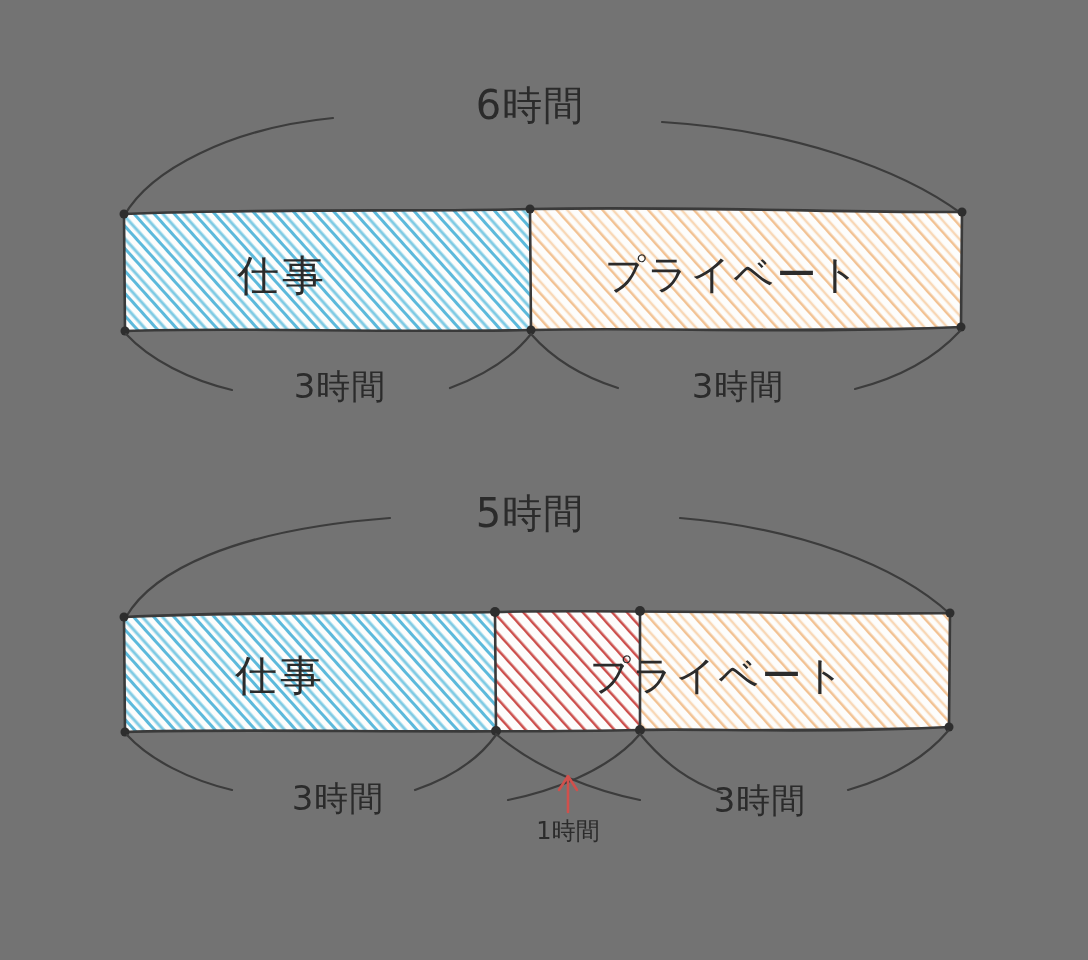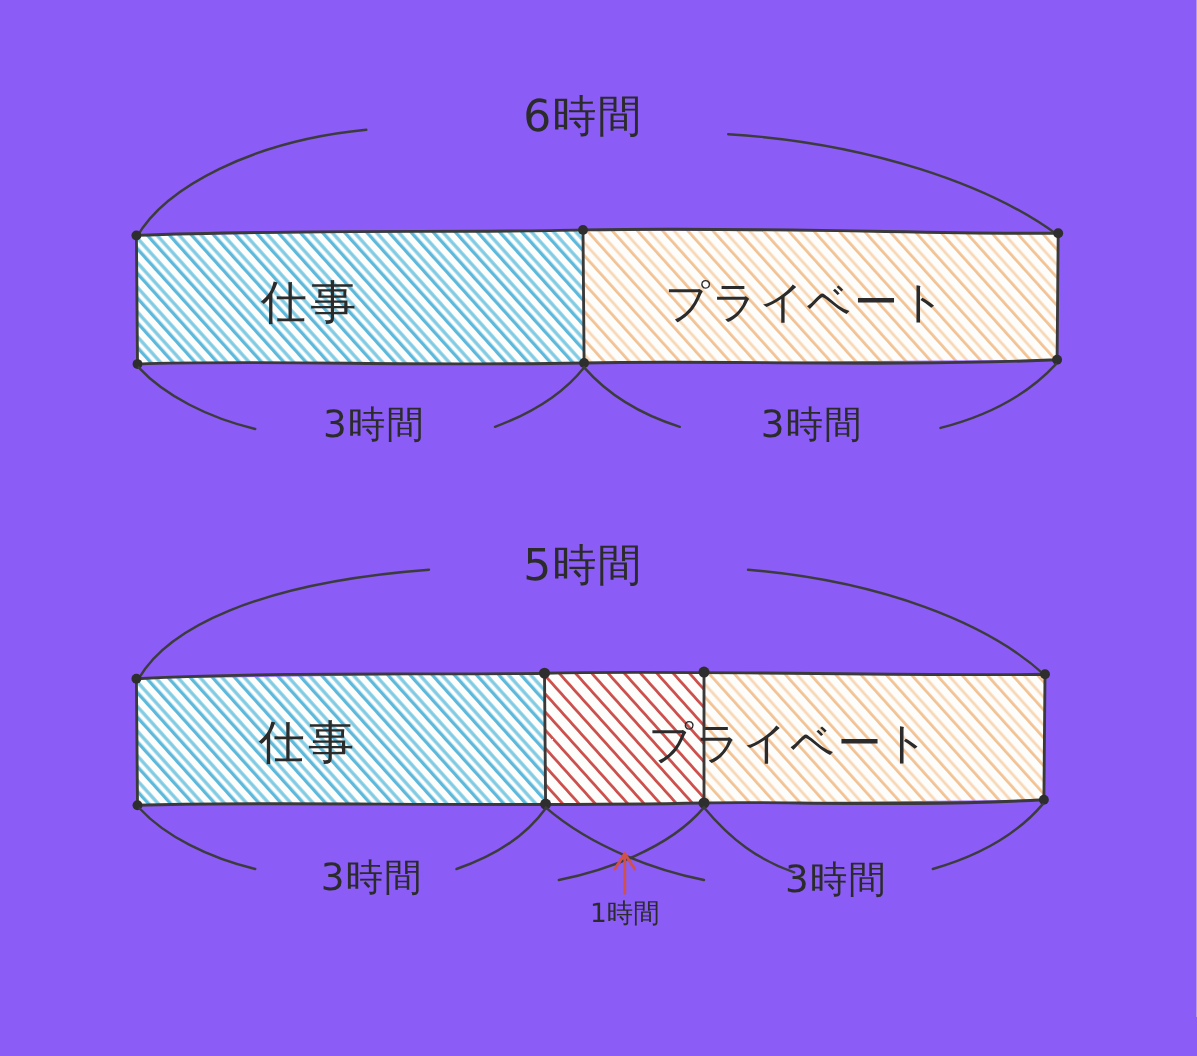--- a/index.html
+++ b/index.html
@@ -5,21 +5,21 @@
 <style>
   html, body {
     margin: 0;
     padding: 0;
     background: #ffffff;
   }
   #canvas {
     position: relative;
     width: 1088px;
     height: 960px;
-    background: #8b5cf6;
+    background: #737373;
     overflow: hidden;
     font-family: "DejaVu Sans", sans-serif;
   }
   #canvas svg.sheet {
     position: absolute;
     left: 0;
     top: 0;
     width: 1088px;
     height: 960px;
   }

